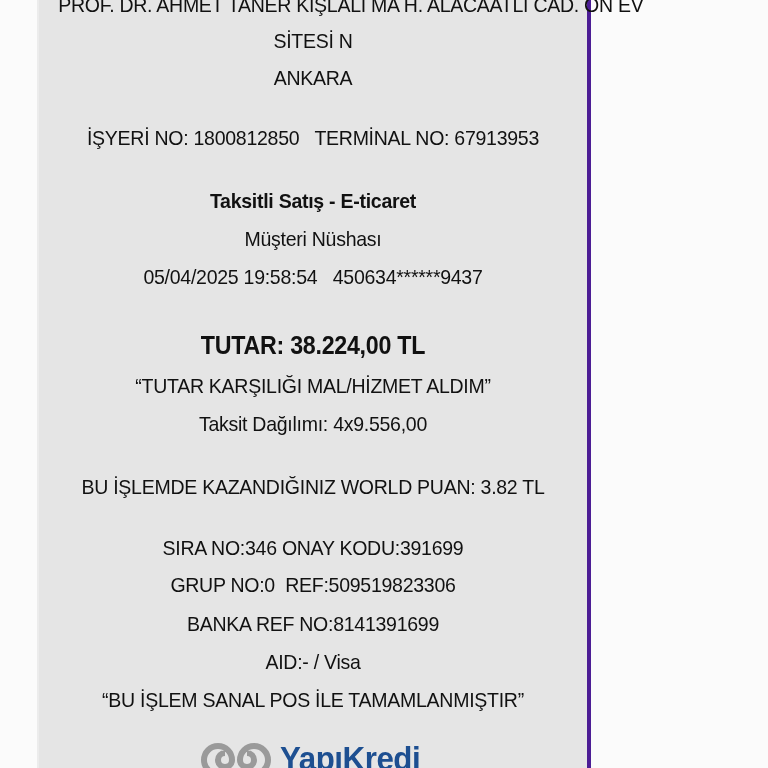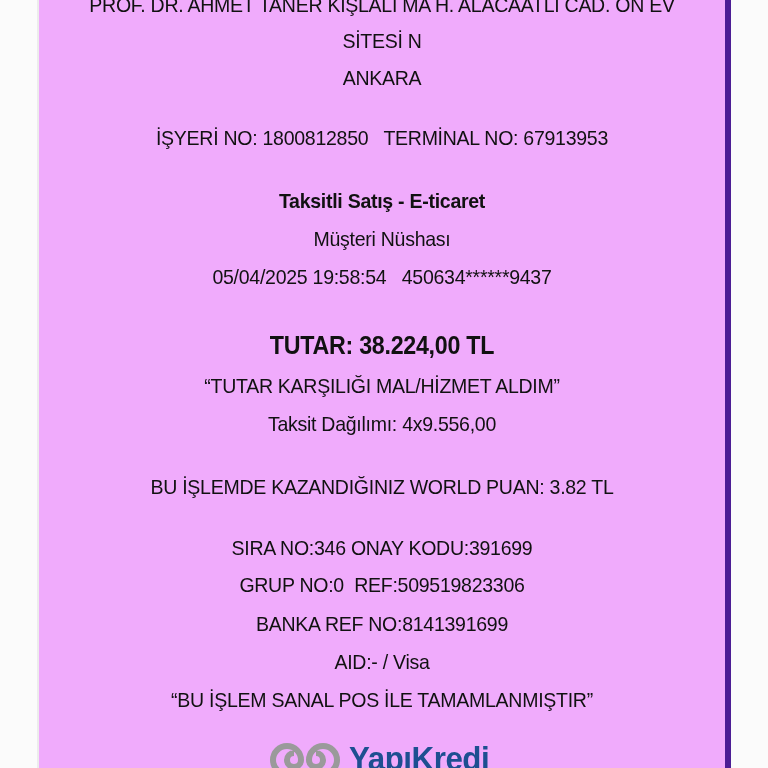--- a/index.html
+++ b/index.html
@@ -12,25 +12,25 @@
     }
     body {
       position: relative;
       font-family: "Liberation Sans", sans-serif;
       color: #111;
     }
     .receipt {
       position: absolute;
       left: 37px;
       top: 0;
-      width: 694px;
+      width: 554px;
       height: 768px;
-      background: #f0abfc;
+      background: #e5e5e5;
       border-left: 2px solid #ececec;
-      border-right: 6px solid #4c1d95;
+      border-right: 4px solid #4c1d95;
       box-sizing: border-box;
     }
     .line {
       position: absolute;
       left: 0;
       right: 0;
       text-align: center;
       white-space: pre;
       font-size: 21px;
       line-height: 26px;

